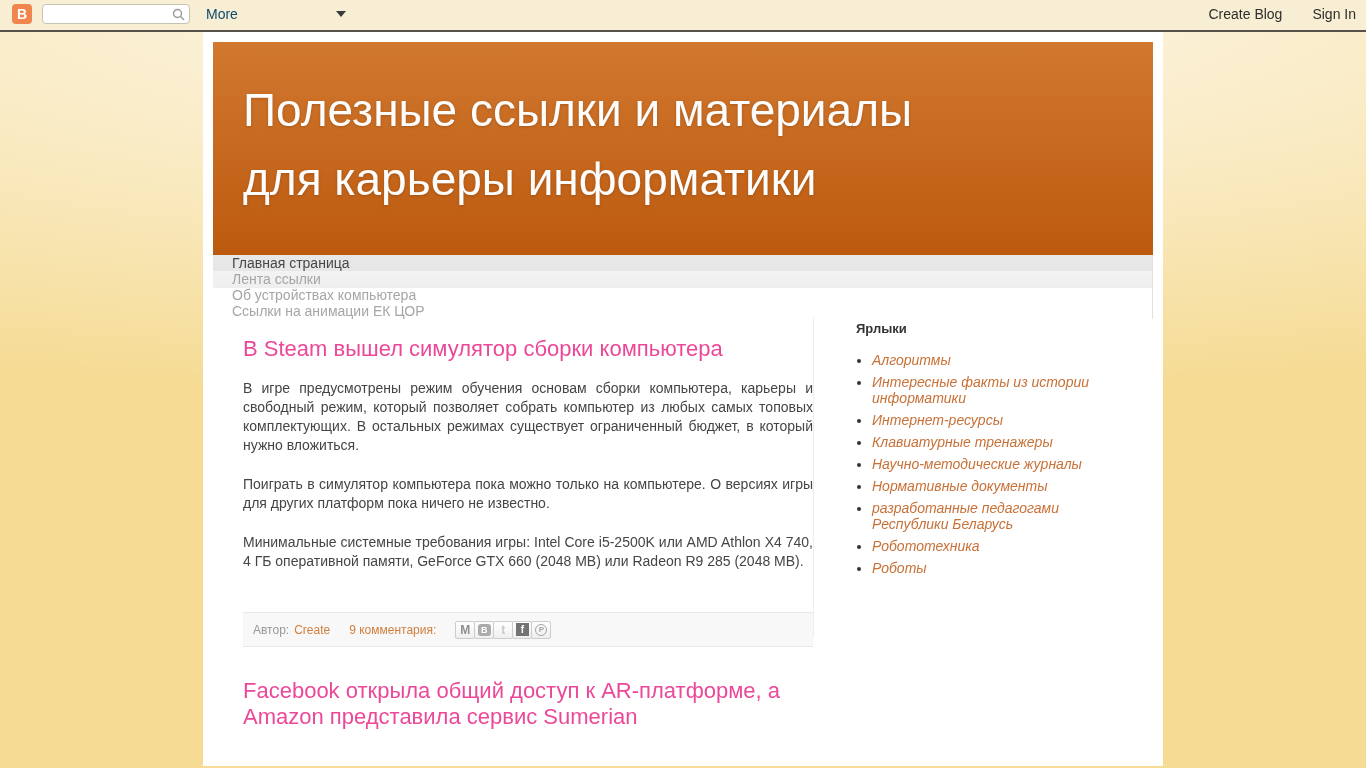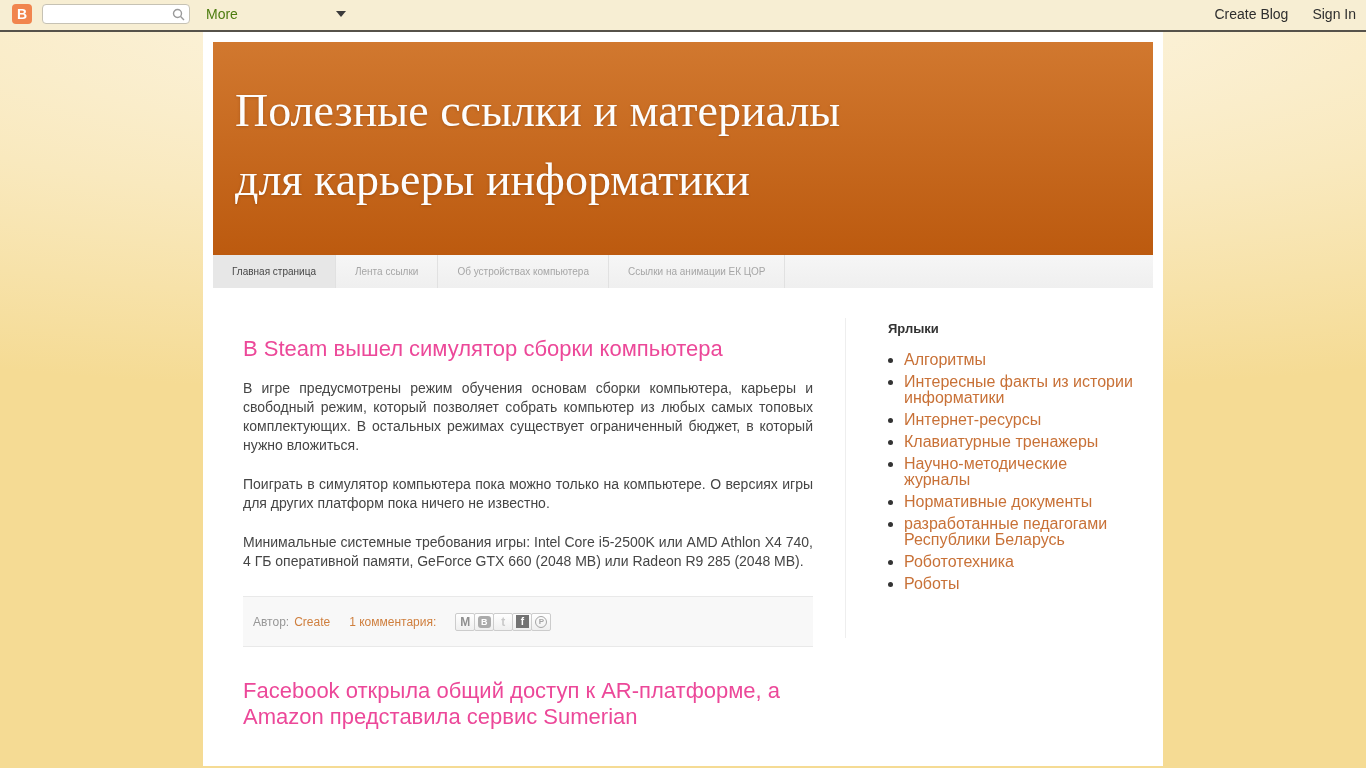--- a/index.html
+++ b/index.html
@@ -27,47 +27,46 @@
     width:148px; height:20px; background:#fff; border:1px solid #C6C2B4;
     border-radius:4px; display:flex; align-items:center; padding:0 4px 0 6px;
   }
   .nav-search input {
     border:none; outline:none; flex:1; min-width:0;
     font-size:12px; font-family:"Liberation Sans", sans-serif; background:transparent;
   }
   .nav-search svg { flex:0 0 auto; }
   .nav-more {
     margin-left:16px; width:146px; display:flex; align-items:center;
-    justify-content:space-between; color:#4d7c0f; font-size:14px; cursor:pointer;
+    justify-content:space-between; color:#0c4a6e; font-size:14px; cursor:pointer;
   }
   .chevron {
     width:0; height:0; border-left:5px solid transparent; border-right:5px solid transparent;
     border-top:6px solid #3B3B3B; margin-right:6px;
   }
   .nav-spacer { flex:1; }
-  .nav-link { color:#2E2E2E; font-size:14px; margin-left:24px; text-decoration:none; cursor:pointer; }
+  .nav-link { color:#2E2E2E; font-size:14px; margin-left:30px; text-decoration:none; cursor:pointer; }
   
   .wrapper {
     width:960px; margin:0 auto; background:#fff;
     padding:10px 10px 0 10px; min-height:734px;
   }
   
   .banner {
     height:213px; background:linear-gradient(#D1782F, #BC5A0F);
-    padding:34px 0 0 22px;
-    font-family:Liberation Serif, serif;
+    padding:34px 0 0 30px;
   }
   .banner .title-line {
     color:#FDFDFD; font-size:46px; line-height:69px; font-weight:normal;
     text-shadow:0 1px 3px rgba(70,30,0,.25); white-space:nowrap;
   }
   
   .tabs-row {
     background:linear-gradient(#F6F6F6,#EFEFEF); height:33px;
-    display:flex; align-items:stretch; font-size:10px;
+    display:flex; align-items:stretch; font-size:14px;flex-direction:column;
   }
   .tab {
     display:flex; align-items:center; padding:0 19px;
     color:#A6A6A6; border-right:1px solid #E1E1E1; cursor:pointer; white-space:nowrap;
   }
   .tab.active { background:#E7E7E7; color:#474747; }
   
   .main-area { display:flex; align-items:flex-start; padding:30px 20px 0 30px; }
   .posts-col { width:570px; flex:0 0 570px; }
   .post-title {
@@ -76,21 +75,21 @@
   }
   .post-title.second { margin-top:31px; margin-bottom:0; }
   .post p {
     font-size:14px; line-height:19px; color:#454545;
     text-align:justify; margin:0 0 20px;
   }
   .post p.first { margin-bottom:27px; }
   .inline-link { color:#4677BD; cursor:pointer; }
   
   .post-footer {
-    margin-top:25px; height:51px; background:#F8F8F8;
+    margin-top:41px; height:35px; background:#F8F8F8;
     border-top:1px solid #E9E9E9; border-bottom:1px solid #E9E9E9;
     display:flex; align-items:center; padding:0 10px; font-size:12px; color:#979797;
   }
   .meta-link { color:#CF7F3E; cursor:pointer; }
   .author-name { margin-left:5px; }
   .comments-link { margin-left:19px; }
   .share-group { display:flex; margin-left:20px; }
   .share-btn {
     width:20px; height:18px; border:1px solid #CCCCCC; border-radius:2px;
     background:linear-gradient(#FFFFFF,#EFEFEF); margin-left:-1px;
@@ -106,26 +105,26 @@
   .glyph-facebook {
     background:#737373; color:#FFF; width:13px; height:13px;
     font-size:10px; line-height:13px; text-align:center; display:block;
   }
   .glyph-pinterest {
     border:1.5px solid #A5A5A5; border-radius:50%; width:12px; height:12px;
     color:#A5A5A5; font-size:8px; line-height:10px; text-align:center; display:block;
   }
   
   .sidebar {
-    flex:1; margin-left:32px; border-left:1px solid #EEEEEE;
+    flex:1; border-left:1px solid #EEEEEE;
     padding:3px 0 40px 42px; min-height:320px;
   }
   .sidebar-heading { font-size:13px; font-weight:bold; color:#333; margin:0 0 16px; }
   .sidebar ul { margin:0; padding:0 0 0 16px; color:#333; list-style:disc; }
-  .sidebar li { font-size:16px; line-height:16px; margin-bottom:6px; }
+  .sidebar li { font-size:14px; line-height:16px; margin-bottom:6px;font-style:italic; }
   .sidebar li span { color:#C87137; cursor:pointer; }
 </style>
 </head>
 <body>
 
 <div class="navbar">
   <div class="blogger-logo">B</div>
   <div class="nav-search">
     <input type="text" placeholder="" style="">
     <svg width="13" height="13" viewBox="0 0 13 13">
@@ -163,21 +162,21 @@
 
       <div class="post">
         <h2 class="post-title">В Steam вышел симулятор сборки компьютера</h2>
         <p>В игре предусмотрены режим обучения основам сборки компьютера, карьеры и свободный режим, который позволяет собрать компьютер из любых самых топовых комплектующих. В остальных режимах существует ограниченный бюджет, в который нужно вложиться.</p>
         <p>Поиграть в симулятор компьютера пока можно только на компьютере. О версиях игры для других платформ пока ничего не известно.</p>
         <p>Минимальные системные требования игры: Intel Core i5-2500K или AMD Athlon X4 740, 4 ГБ оперативной памяти, GeForce GTX 660 (2048 MB) или Radeon R9 285 (2048 MB).</p>
 
         <div class="post-footer">
           <span>Автор:</span>
           <span class="meta-link author-name">Create</span>
-          <span class="meta-link comments-link">1 комментария:</span>
+          <span class="meta-link comments-link">9 комментария:</span>
           <div class="share-group">
             <span class="share-btn">
               <span class="glyph-email">M</span>
             </span>
             <span class="share-btn">
               <span class="glyph-blogthis">B</span>
             </span>
             <span class="share-btn">
               <span class="glyph-twitter">t</span>
             </span>

